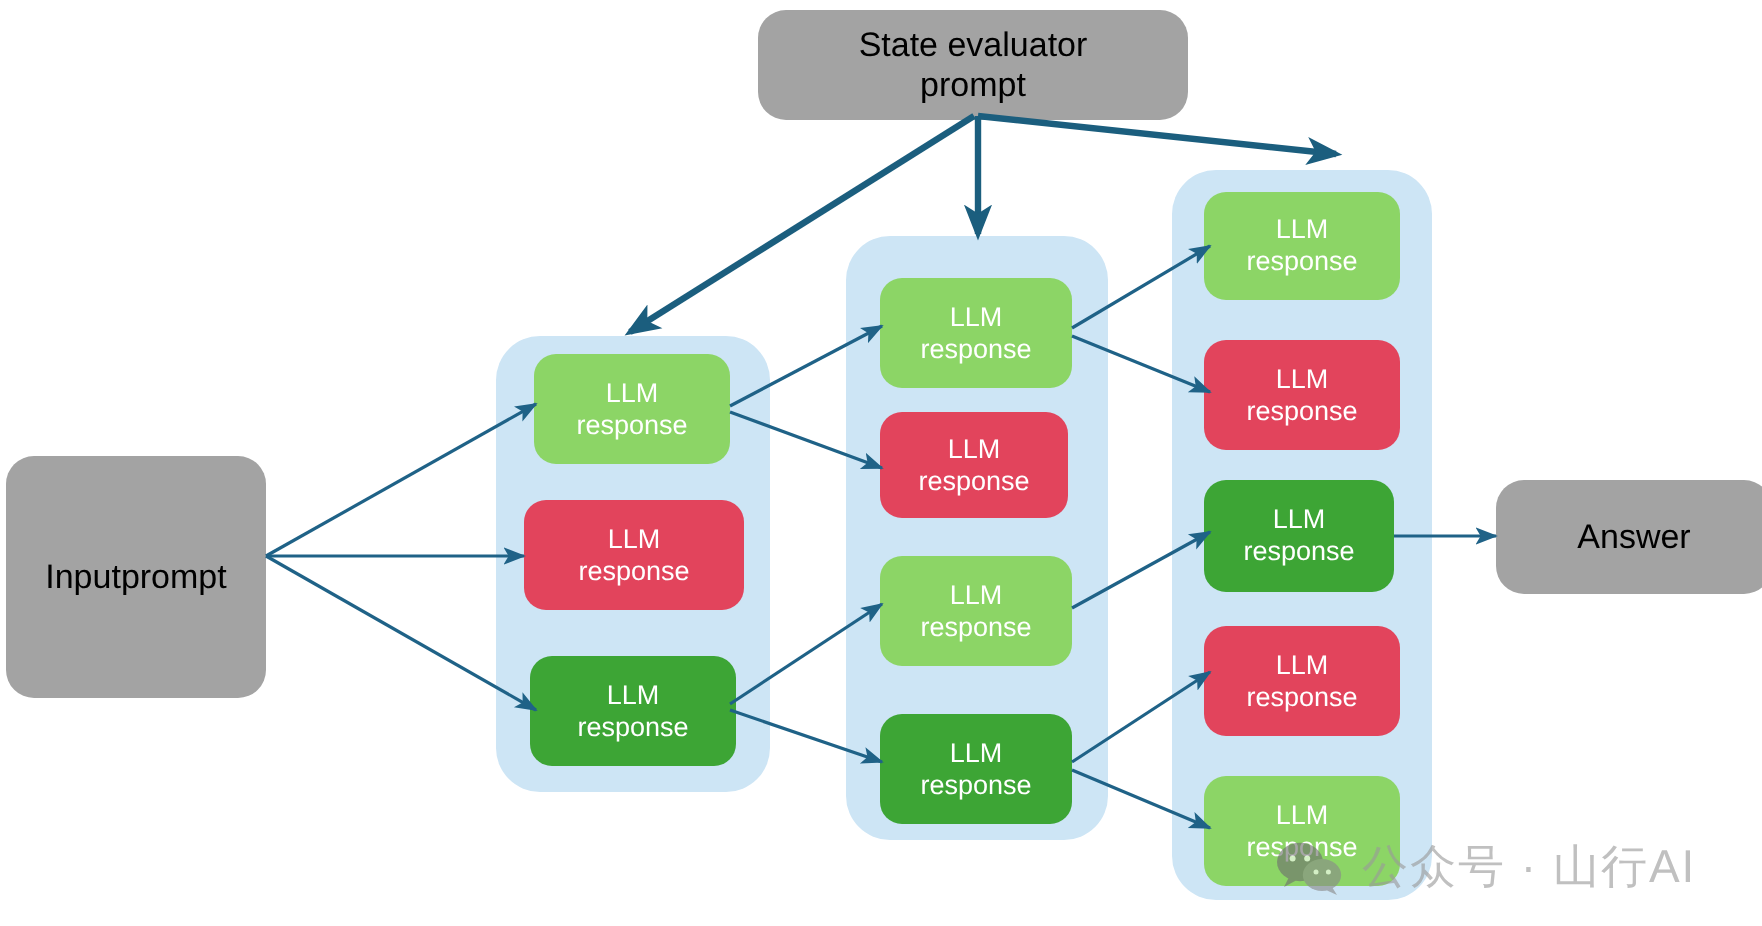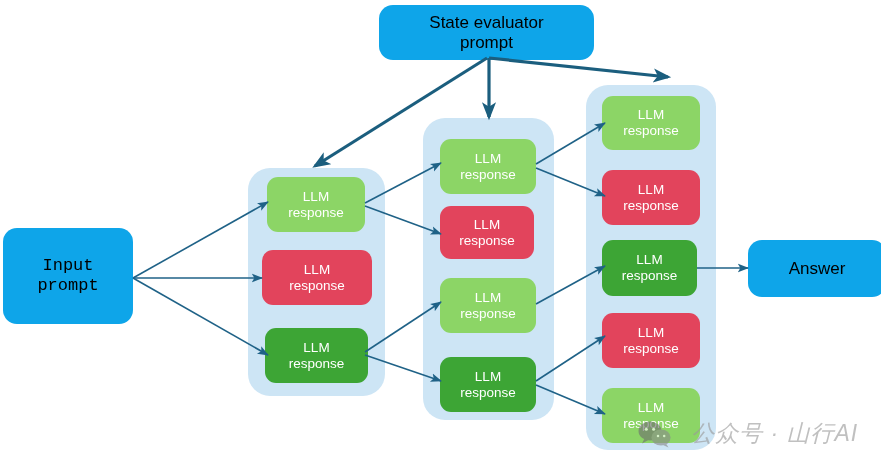--- a/index.html
+++ b/index.html
@@ -15,21 +15,21 @@
   .node {
     position: absolute;
     display: flex; align-items: center; justify-content: center;
     text-align: center;
     border-radius: 12px;
     line-height: 1.15;
     box-sizing: border-box;
     z-index: 3;
   }
   .gold {
-    background: #0ea5e9;
+    background: #a3a3a3;
     color: #000000;
     font-size: 17px;
     border-radius: 14px;
   }
   .llm {
     color: #ffffff;
     font-size: 13.5px;
     border-radius: 11px;
   }
   .llm .lbl { display:block; }
@@ -47,24 +47,23 @@
   svg#edges {
     position: absolute; left:0; top:0;
     width: 881px; height: 463px;
     z-index: 4;
     pointer-events: none;
   }
 
   #watermark {
     position: absolute;
     z-index: 9;
-    display: flex; align-items: center; gap: 19px;
+    display: flex; align-items: center; gap: 9px;
     opacity: 0.62;
     pointer-events: none;
-    font-style: italic;
   }
   #watermark .wm-text {
     color: #9a9a9a;
     font-size: 23px;
     letter-spacing: 1px;
     white-space: nowrap;
   }
   #watermark .wm-icon { display:block; }
 </style>
 </head>
@@ -111,21 +110,21 @@
       <path d="M489,58 L489,117"></path>
       <path d="M489,58 L668,77"></path>
     </g>
   </svg>
 
   <div class="node gold" style="left:379px; top:5px; width:215px; height:55px; flex-direction:column;">
     <span>State evaluator</span>
     <span>prompt</span>
   </div>
 
-  <div class="node gold" style="left:3px; top:228px; width:130px; height:96px; flex-direction:column;font-family:Liberation Mono, monospace;">
+  <div class="node gold" style="left:3px; top:228px; width:130px; height:121px; flex-direction:row;">
     <span>Input</span>
     <span>prompt</span>
   </div>
 
   <div class="node gold" style="left:748px; top:240px; width:138px; height:57px;">
     <span>Answer</span>
   </div>
 
   <div class="node llm c-lightgreen" style="left:267px; top:177px; width:98px; height:55px; flex-direction:column;">
     <span class="lbl">LLM</span>

